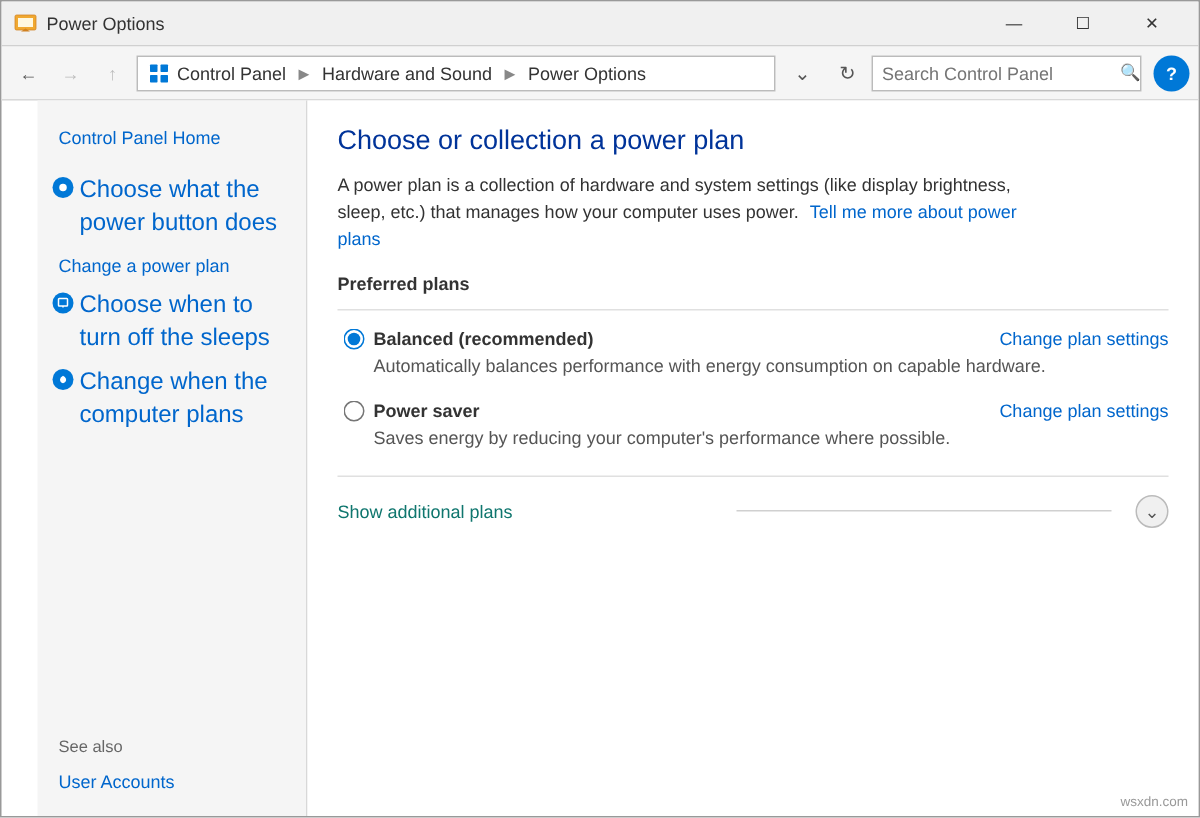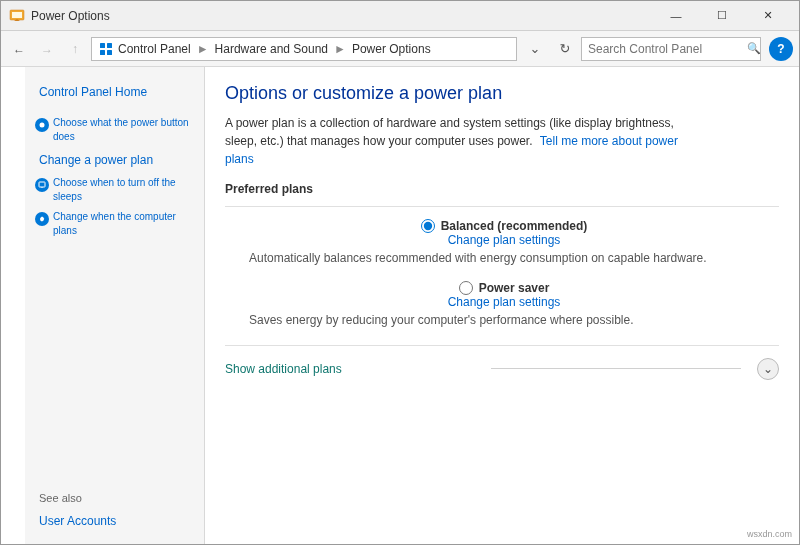--- a/index.html
+++ b/index.html
@@ -189,21 +189,21 @@
       align-items: center;
       justify-content: center;
     }
     .sidebar-link-icon .icon-circle svg {
       width: 8px;
       height: 8px;
     }
     .sidebar-link-icon a {
       color: #0066cc;
       text-decoration: none;
-      font-size: 10px;
+      font-size: 16px;
       line-height: 1.4;
       cursor: pointer;
     }
 
     .sidebar-section-title {
       font-size: 11px;
       color: #666;
       padding: 16px 14px 4px 14px;
       font-weight: 400;
     }
@@ -252,21 +252,20 @@
 
     .plan-item {
       margin-bottom: 14px;
       padding-left: 4px;
     }
     .plan-header {
       display: flex;
       align-items: center;
       justify-content: space-between;
       margin-bottom: 3px;
-      flex-direction: column;
     }
     .plan-header-left {
       display: flex;
       align-items: center;
       gap: 6px;
     }
     .radio-input {
       accent-color: #0078d7;
       width: 14px;
       height: 14px;
@@ -412,39 +411,39 @@
       <a>Change when the computer plans</a>
     </div>
 
     <div style="flex:1"></div>
 
     <div class="sidebar-section-title">See also</div>
     <a class="sidebar-link">User Accounts</a>
   </nav>
 
   <main class="content">
-    <h1 class="page-title">Options or customize a power plan</h1>
+    <h1 class="page-title">Choose or collection a power plan</h1>
 
     <p class="description">
       <span>A power plan is a collection of hardware and system settings (like display brightness, sleep, etc.) that manages how your computer uses power.</span>
       <a href="#" style="margin-left:4px;color:#0066cc;text-decoration:none;">Tell me more about power plans</a>
     </p>
 
     <div class="section-label">Preferred plans</div>
     <hr class="divider-line">
 
     <div class="plan-item">
       <div class="plan-header">
         <div class="plan-header-left">
           <input type="radio" class="radio-input" name="power-plan" checked="" style="">
           <span class="plan-name">Balanced (recommended)</span>
         </div>
         <a class="plan-link">Change plan settings</a>
       </div>
-      <p class="plan-desc">Automatically balances recommended with energy consumption on capable hardware.</p>
+      <p class="plan-desc">Automatically balances performance with energy consumption on capable hardware.</p>
     </div>
 
     <div class="plan-item">
       <div class="plan-header">
         <div class="plan-header-left">
           <input type="radio" class="radio-input" name="power-plan" style="">
           <span class="plan-name">Power saver</span>
         </div>
         <a class="plan-link">Change plan settings</a>
       </div>

